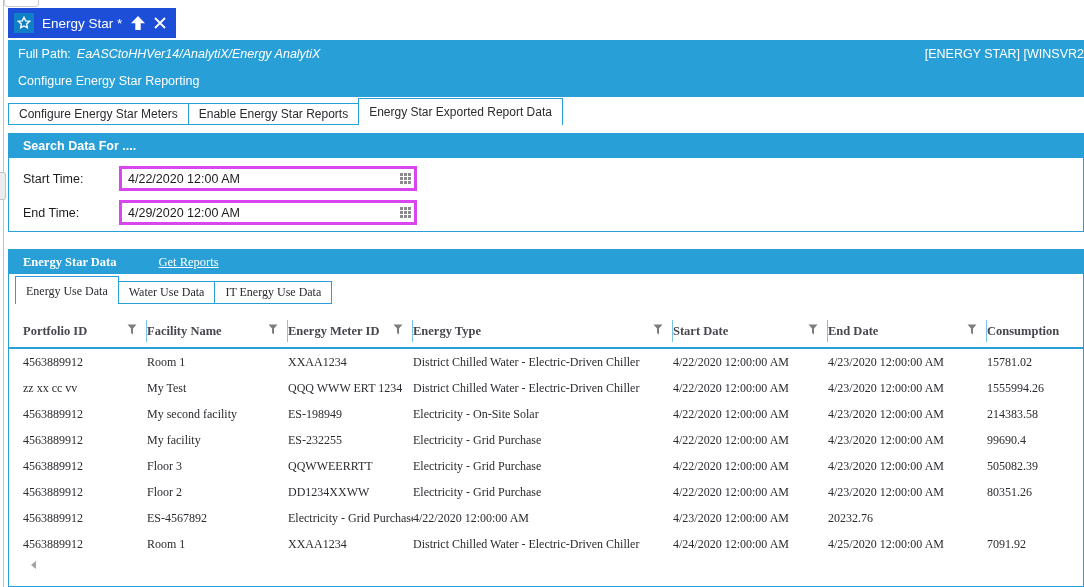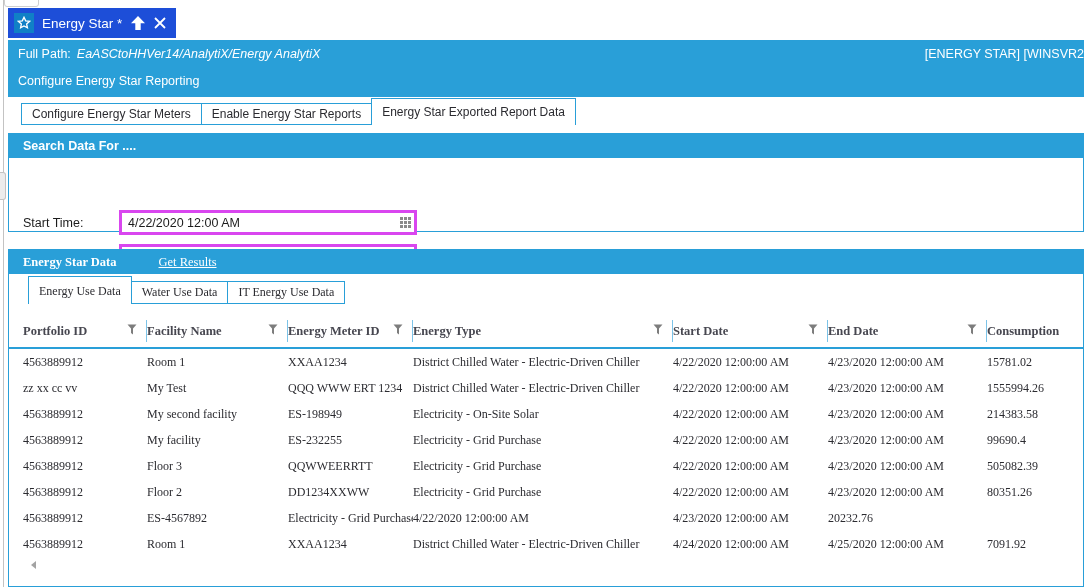--- a/index.html
+++ b/index.html
@@ -33,21 +33,21 @@
 
   
   .tabstrip { position:absolute; display:flex; align-items:flex-end; }
   .main-tabs { left:8px; top:98px; height:27px; }
   .sub-tabs  { left:6px; top:0; height:28px; position:relative; }
   .tab {
     background:#fff; border:1px solid #299fd8; height:22px; line-height:20px;
     padding:0 10px; font-size:12px; color:#2b2b30; white-space:nowrap; margin-left:-1px;
     cursor:default;
   }
-  .tab:first-child { margin-left:13px; }
+  .tab:first-child { margin-left:0; }
   .tab.active { height:27px; line-height:26px; border-bottom:none; z-index:2; position:relative; }
   .sub-tabs .tab { height:23px; line-height:21px; }
   .sub-tabs .tab.active { height:28px; line-height:28px; border-bottom:none; }
 
   
   .panel { position:absolute; left:8px; width:1076px; border:1px solid #299fd8; background:#fff; }
   .search-panel { top:133px; height:99px; }
   .data-panel   { top:249px; height:338px;font-family:Liberation Serif, serif; }
   .panel-bar {
     height:24px; background:#299fd8; color:#fff; display:flex; align-items:center;
@@ -141,21 +141,21 @@
 
   <div class="tab">Enable Energy Star Reports</div>
 
   <div class="tab active">Energy Star Exported Report Data</div>
 </div>
 
 <div class="panel search-panel">
   <div class="panel-bar">
     <span class="bar-title">Search Data For ....</span>
   </div>
-  <div style="position:relative; height:75px;margin-top:44px;">
+  <div style="position:relative; height:75px;">
     <div id="search-fields">
   <div class="field-row" style="top: 8px; position: absolute;">
     <span class="f-label">Start Time:</span>
     <span class="input-wrap">
       <input type="text" value="4/22/2020 12:00 AM" style="">
       <span class="cal-icon">
         <svg width="11" height="11" viewBox="0 0 11 11">
           <g fill="#8a8a8a">
             <rect x="0" y="0" width="3" height="3"></rect>
                   <rect x="4" y="0" width="3" height="3"></rect>
@@ -193,21 +193,21 @@
       </span>
     </span>
   </div>
 </div>
   </div>
 </div>
 
 <div class="panel data-panel">
   <div class="panel-bar">
     <span class="bar-title">Energy Star Data</span>
-    <a class="results-link">Get Results</a>
+    <a class="results-link">Get Reports</a>
   </div>
   <div style="position:relative; height:29px; margin-top:2px;">
     <div class="tabstrip sub-tabs">
   <div class="tab active">Energy Use Data</div>
 
   <div class="tab">Water Use Data</div>
 
   <div class="tab">IT Energy Use Data</div>
 </div>
   </div>

